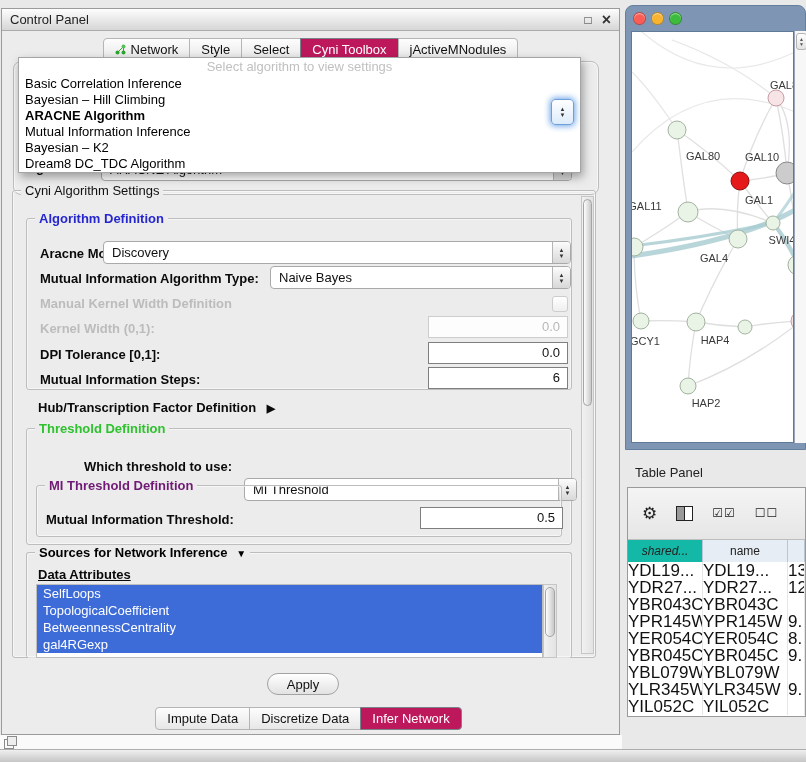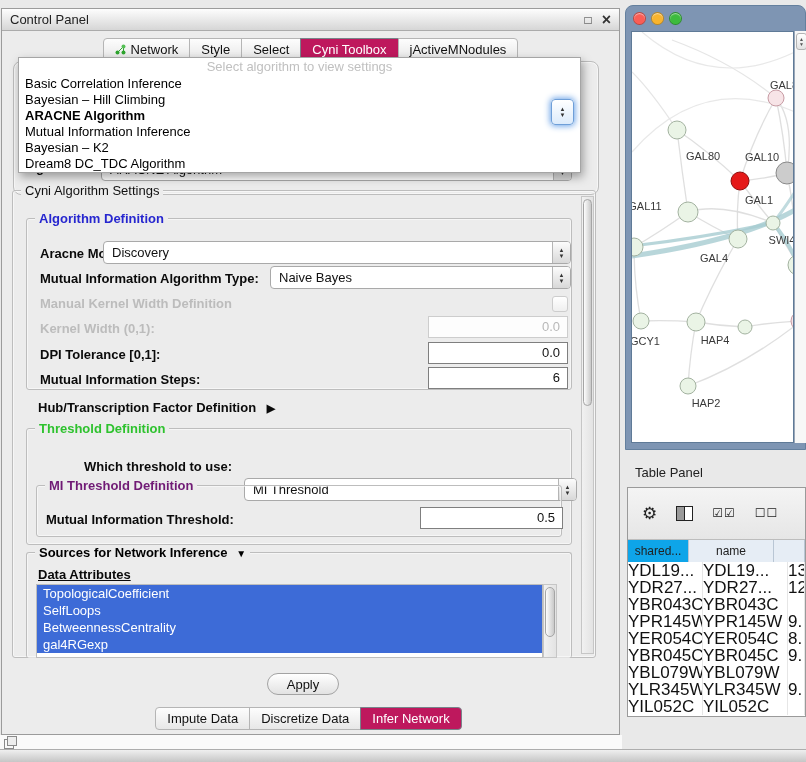--- a/index.html
+++ b/index.html
@@ -68,21 +68,21 @@
   .nlabel{font-size:11px;fill:#3a3a3a;}
 
   
   .tp-title{position:absolute;left:635px;top:465px;font-size:13px;color:#222;}
   .tpwin{position:absolute;left:627px;top:487px;width:179px;height:230px;background:#ececec;border:1px solid #9a9a9a;box-sizing:border-box;overflow:hidden;}
   .tptoolbar{position:absolute;left:0;top:0;right:0;height:52px;background:linear-gradient(#f4f4f4,#e6e6e6);border-bottom:1px solid #bdbdbd;display:flex;align-items:center;gap:19px;padding:0 14px;box-sizing:border-box;}
   .tpicon{color:#222;font-size:17px;line-height:17px;}
   .tpicon.small{font-size:12px;letter-spacing:1px;}
   .thead{position:absolute;left:0;top:52px;right:0;height:22px;display:flex;border-bottom:1px solid #aab7c6;background:#e6edf5;}
   .hcell{font-size:12px;color:#222;display:flex;align-items:center;justify-content:center;border-right:1px solid #b9c6d4;box-sizing:border-box;}
-  .hcell.c0{width:61px;background:#0ea5e9;}
+  .hcell.c0{width:75px;background:#14b8a6;font-style:italic;}
   .hcell.c1{width:85px;}
   .hcell.c2{flex:1;}
   .tbody{position:absolute;left:0;top:74px;right:0;bottom:0;background:#fff;overflow:hidden;}
   .trow{display:flex;height:17px;}
   .tcell{font-size:17px;color:#111;line-height:17px;padding:0 0;box-sizing:border-box;border-right:1px solid #e6e6e6;white-space:nowrap;overflow:hidden;}
   .tcell.c0{width:75px;}
   .tcell.c1{width:85px;}
   .tcell.c2{flex:1;}
 
   .bottom-strip{position:absolute;left:0;top:749px;width:806px;height:13px;background:linear-gradient(#efefef,#c6c6c6);border-top:1px solid #adadad;box-sizing:border-box;}
@@ -216,22 +216,22 @@
   <div class="field" style="left:420px;top:507px;width:143px;">0.5</div>
 
   <div class="gbox" style="left:26px;top:552px;width:546px;height:106px;border-bottom:none;">
     <span class="gtitle">
       <b>Sources for Network Inference</b>
       <span style="font-size:10px;margin-left:5px;">▼</span>
     </span>
   </div>
   <div class="lbl" style="left:38px;top:567px;text-decoration:underline;">Data Attributes</div>
   <div class="srclist" style="left:36px;top:584px;width:507px;height:74px;">
+    <div class="srcitem">SelfLoops</div>
     <div class="srcitem">TopologicalCoefficient</div>
-    <div class="srcitem">SelfLoops</div>
     <div class="srcitem">BetweennessCentrality</div>
     <div class="srcitem">gal4RGexp</div>
   </div>
   <div class="vsb" style="left:543px;top:584px;width:14px;height:74px;">
     <div class="thumb" style="top:2px;height:48px;"></div>
   </div>
 
   <div class="applybtn" style="left:267px;top:673px;width:72px;">Apply</div>
 
   <div class="tabbar" style="left:0;top:707px;">

